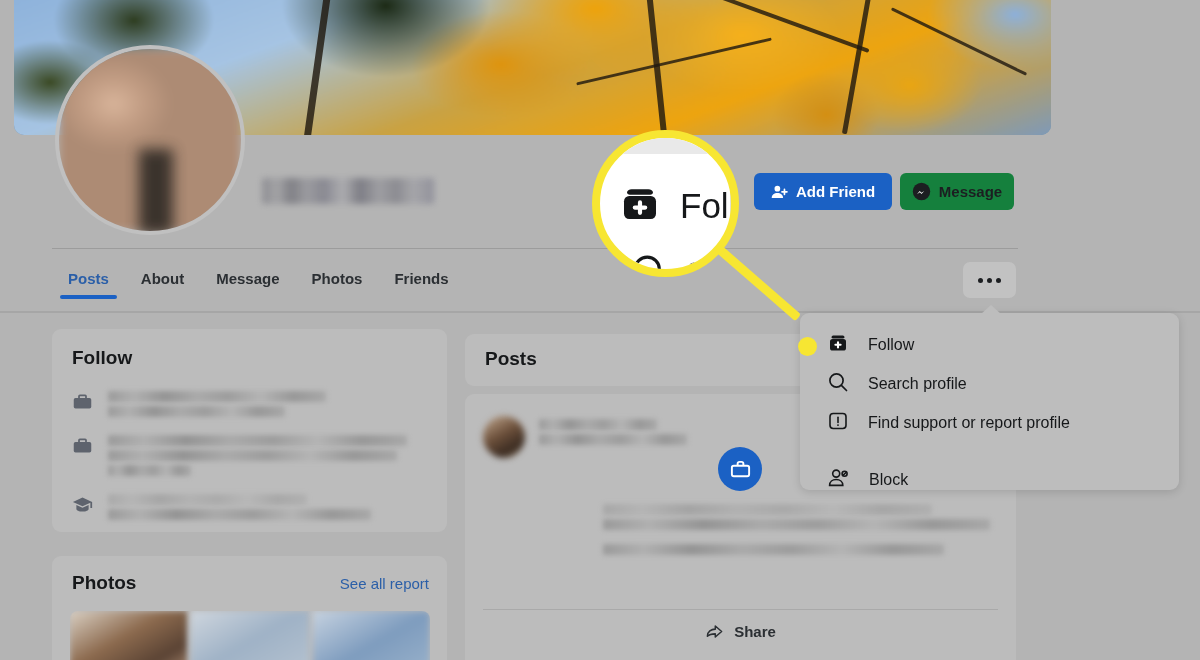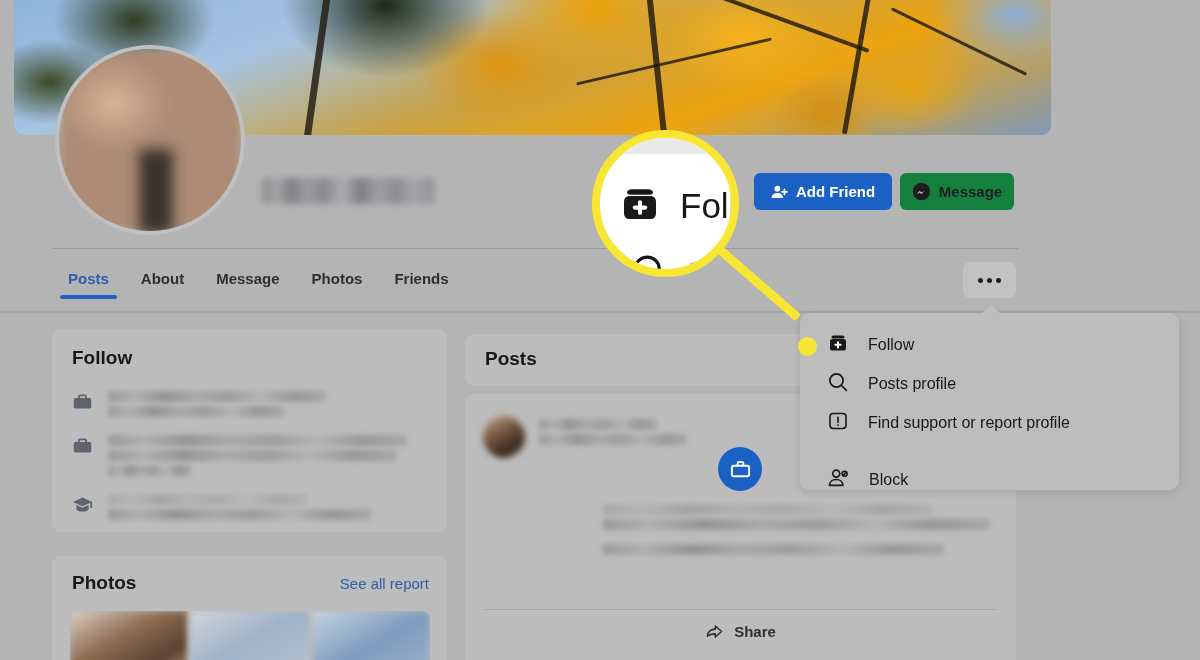--- a/index.html
+++ b/index.html
@@ -525,21 +525,21 @@
     <span class="menu-label">Follow</span>
   </div>
 
   <div class="menu-item mi1">
     <span>
       <svg width="24" height="24" viewBox="0 0 24 24" fill="none" stroke="#16181a" stroke-width="1.7" stroke-linecap="round">
         <circle cx="10.5" cy="10.5" r="6.6"></circle>
         <path d="M15.4 15.4L20.5 20.5"></path>
       </svg>
     </span>
-    <span class="menu-label">Posts profile</span>
+    <span class="menu-label">Search profile</span>
   </div>
 
   <div class="menu-item mi2">
     <span>
       <svg width="24" height="24" viewBox="0 0 24 24" fill="none" stroke="#16181a" stroke-width="1.6" stroke-linecap="round">
         <rect x="4" y="4.5" width="16" height="15" rx="3.2"></rect>
         <path d="M12 8.3v5.1"></path>
         <circle cx="12" cy="16.1" r=".95" fill="#16181a" stroke="none"></circle>
       </svg>
     </span>

